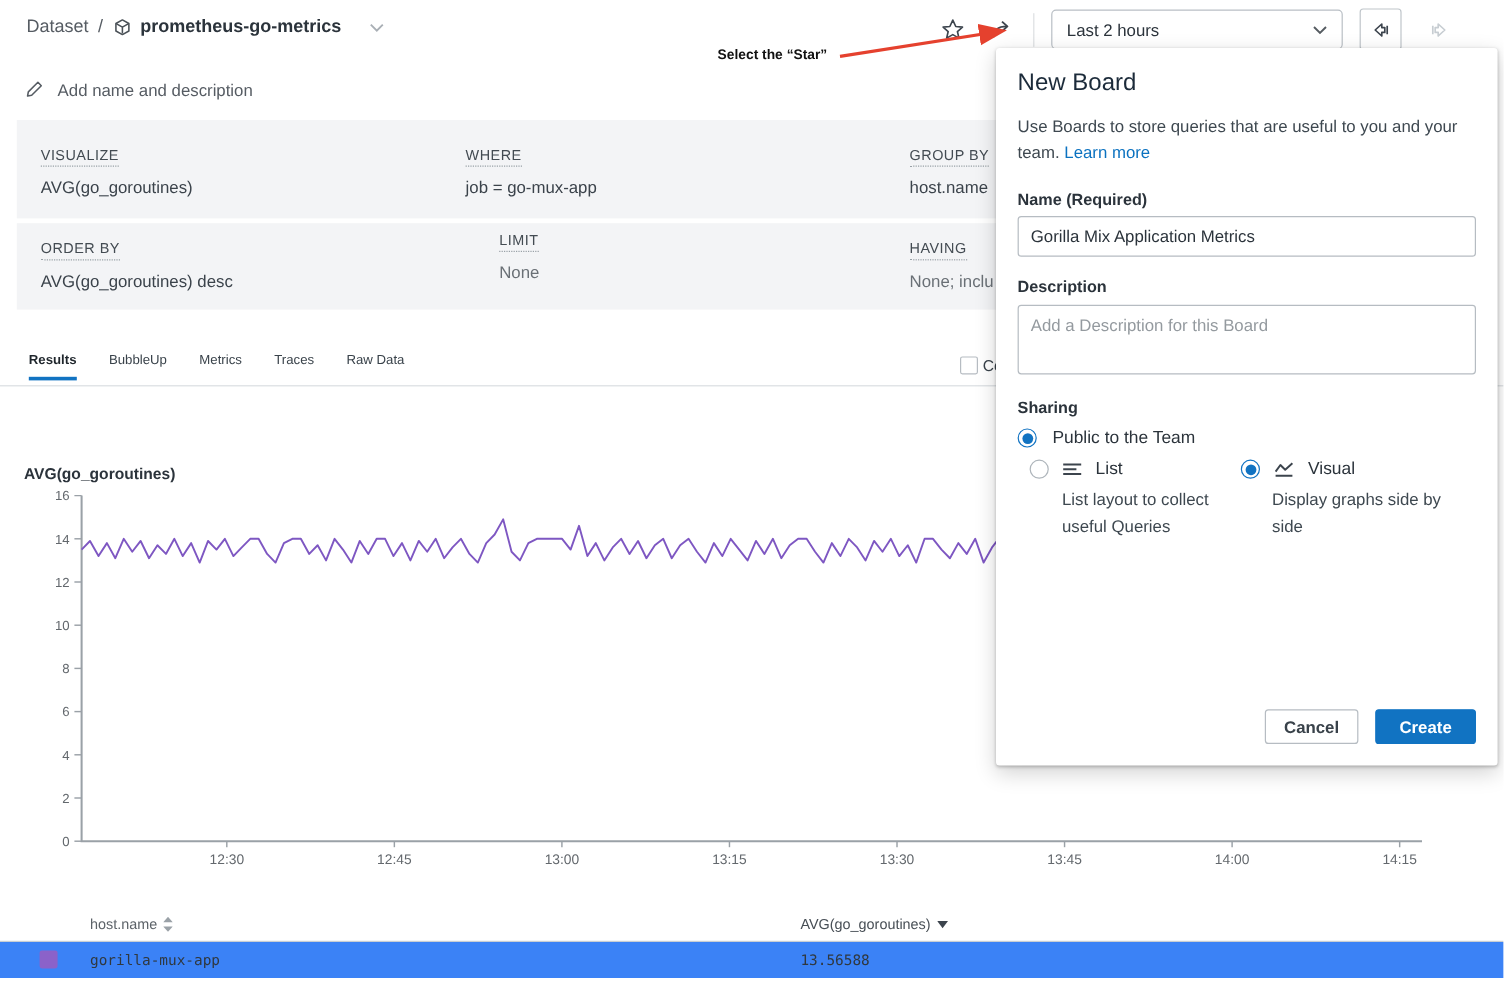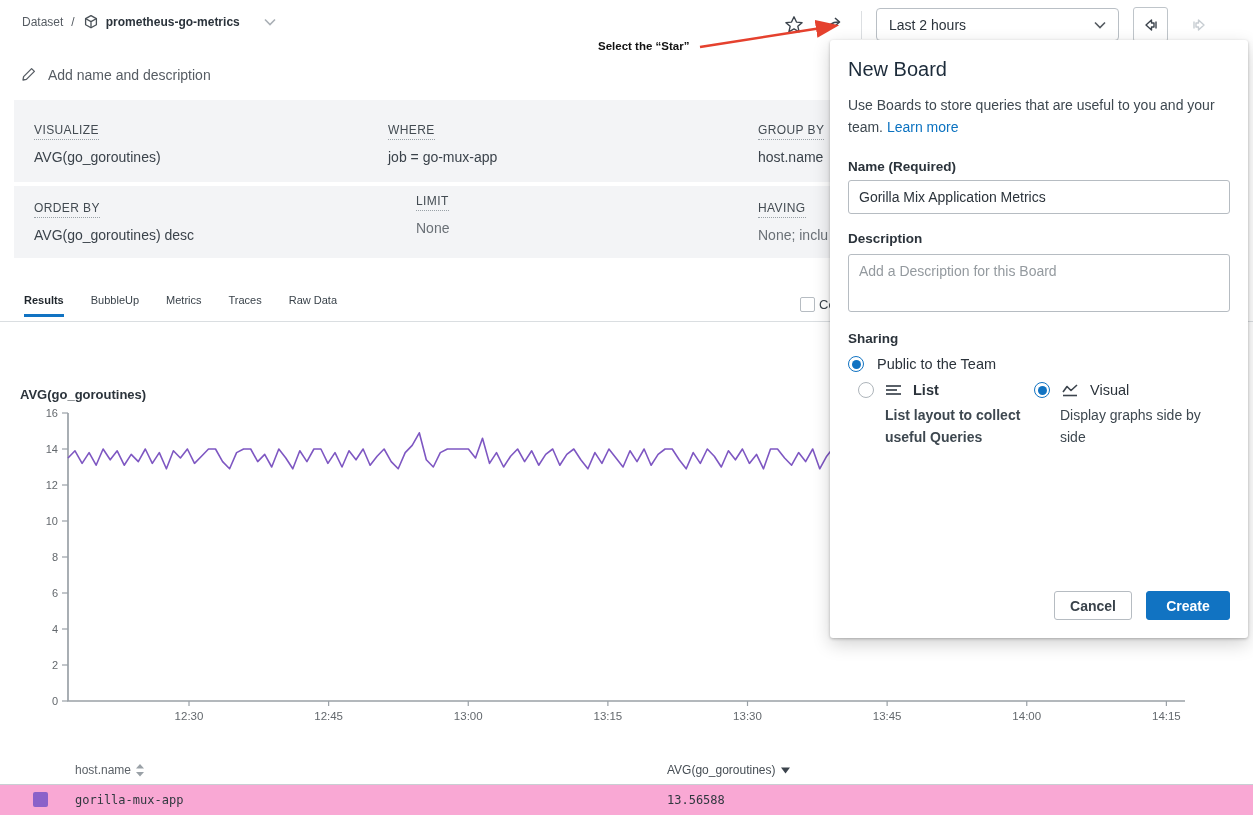--- a/index.html
+++ b/index.html
@@ -1,21 +1,21 @@
 <!DOCTYPE html>
 <html><head>
 <meta charset="utf-8">
 <style>
   html,body{margin:0;padding:0;background:#fff;}
   body{width:1253px;height:821px;position:relative;overflow:hidden;
        font-family:"Liberation Sans",sans-serif;color:#2b333b;-webkit-font-smoothing:antialiased;}
   .abs{position:absolute;}
 
   
-  .breadcrumb{left:22px;top:14px;display:flex;align-items:center;gap:8px;font-size:12px;}
+  .breadcrumb{left:22px;top:14px;display:flex;align-items:center;gap:8px;font-size:15px;}
   .bc-gray{color:#565c63;}
   .bc-name{font-weight:700;color:#2b333b;display:flex;align-items:center;gap:7px;cursor:pointer;}
   .chev{width:12px;height:8px;}
   .topbar-right{right:38px;top:7px;display:flex;align-items:center;gap:14px;}
   .icon-btn{width:26px;height:26px;display:flex;align-items:center;justify-content:center;cursor:pointer;}
   .vdiv{width:1px;height:28px;background:#dcdfe2;}
   .time-select{width:243px;height:33px;border:1px solid #b9bfc5;border-radius:4px;background:#fff;
        display:flex;align-items:center;justify-content:space-between;padding:0 12px;box-sizing:border-box;
        font-size:14px;cursor:pointer;}
   .nav-btn{width:33px;height:33px;border:1px solid #bfc5ca;border-radius:3px;background:#fff;
@@ -48,21 +48,21 @@
 
   
   .chart-title{left:20px;top:387px;font-size:13px;font-weight:700;color:#2b333b;}
   #chart-svg{left:0;top:385px;}
   #chart-svg text{font-family:"Liberation Sans",sans-serif;}
 
   
   .tbl-head{left:0;top:760px;width:1253px;height:24px;}
   .th{position:absolute;font-size:12px;color:#5c6268;display:flex;align-items:center;gap:5px;cursor:pointer;}
   .tbl-line{left:0;top:784px;width:1253px;height:1px;background:#c9ced3;}
-  .trow{left:0;top:785px;width:1253px;height:30px;background:#f9a8d4;cursor:pointer;}
+  .trow{left:0;top:785px;width:1253px;height:30px;background:#3b82f6;cursor:pointer;}
   .swatch{position:absolute;left:33px;top:7px;width:15px;height:15px;border-radius:2px;}
   .mono{font-family:"DejaVu Sans Mono","Liberation Mono",monospace;font-size:12px;color:#30383f;}
   .tcell{position:absolute;top:8px;}
 
   
   .modal{left:830px;top:40px;width:418px;height:598px;background:#fff;border-radius:3px;
          box-shadow:0 1px 3px rgba(0,0,0,.25),0 6px 18px rgba(0,0,0,.18);box-sizing:border-box;
          padding:18px;z-index:50;}
   .m-title{font-size:20px;font-weight:500;color:#1c2b3a;}
   .m-desc{margin-top:13px;font-size:14px;line-height:22px;color:#3e4850;}
@@ -77,21 +77,21 @@
   .m-textarea::placeholder,.m-input::placeholder{color:#949a9f;}
   .radio{width:16px;height:16px;border-radius:50%;border:1.5px solid #aeb5bb;background:#fff;
          display:inline-block;position:relative;flex:none;box-sizing:border-box;cursor:pointer;}
   .radio.sel{border-color:#1173c2;}
   .radio.sel::after{content:"";position:absolute;left:2.5px;top:2.5px;right:2.5px;bottom:2.5px;
          border-radius:50%;background:#1173c2;}
   .opt-row{display:flex;align-items:center;gap:13px;font-size:14.5px;color:#2b333b;cursor:pointer;}
   .sharing1{margin-top:10px;}
   .sharing2{margin-top:15px;gap:10px;}
   .layout-wrap{margin-top:10px;display:flex;}
-  .lay-col1{width:186px;padding-left:10px;box-sizing:border-box;font-weight:bold;}
+  .lay-col1{width:186px;padding-left:10px;box-sizing:border-box;}
   .lay-col2{flex:1;}
   .lay-head{display:flex;align-items:center;gap:11px;font-size:14.5px;color:#2b333b;cursor:pointer;}
   .lay-desc{margin-top:6px;margin-left:27px;font-size:14px;line-height:22px;color:#3e4850;width:158px;}
   .m-buttons{position:absolute;right:18px;bottom:18px;display:flex;gap:14px;}
   .btn{height:29px;border-radius:3px;font-size:14px;font-weight:700;display:flex;align-items:center;
        justify-content:center;cursor:pointer;box-sizing:border-box;font-family:"Liberation Sans",sans-serif;}
   .btn-cancel{width:78px;background:#fff;border:1px solid #b6bcc2;color:#39424a;}
   .btn-create{width:84px;background:#1173c2;border:1px solid #1173c2;color:#fff;}
 </style>
 </head>

